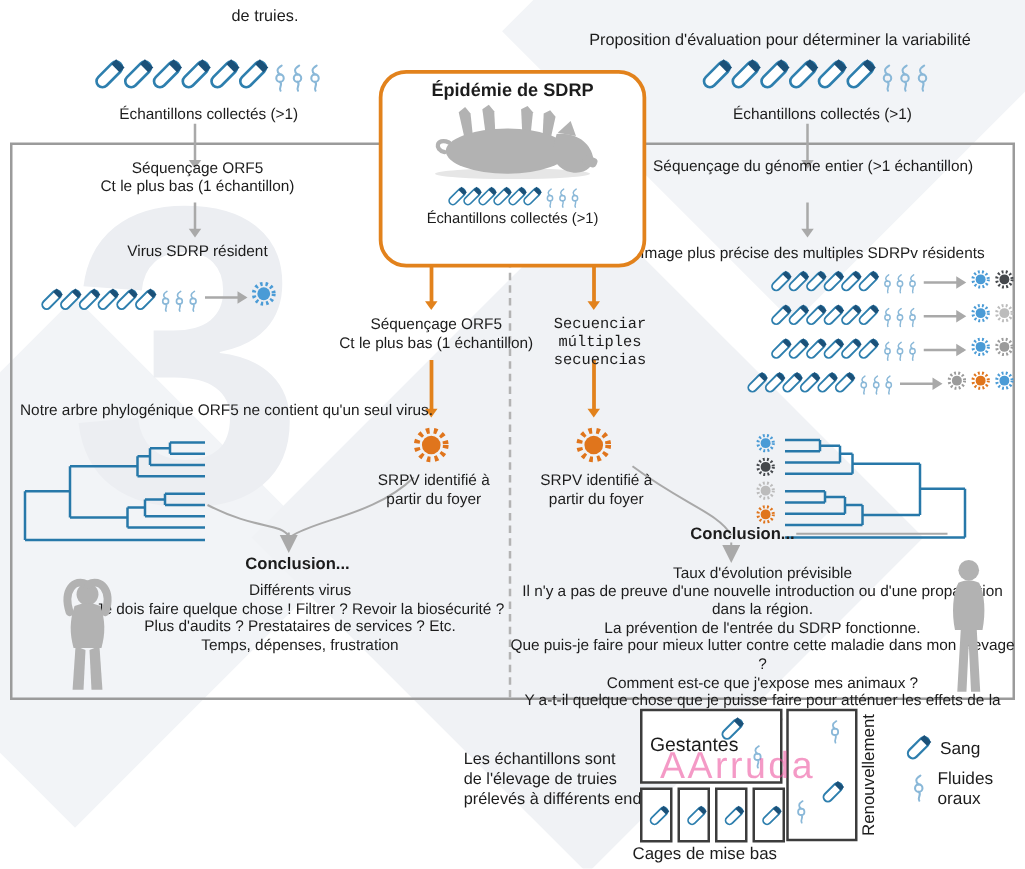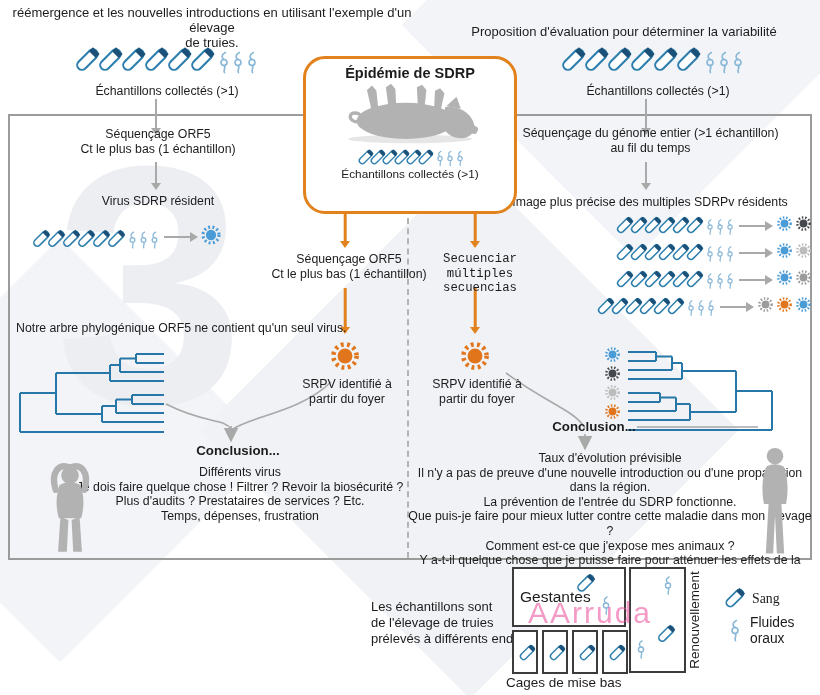--- a/index.html
+++ b/index.html
@@ -84,21 +84,20 @@
       </symbol>
     </defs>
   </svg>
 
   <div class="wm-shape" style="left:470px;top:-140px;width:330px;height:330px;"></div>
   <div class="wm-shape" style="left:-90px;top:300px;width:300px;height:300px;"></div>
   <div class="wm-shape" style="left:280px;top:240px;width:380px;height:380px;background:#f0f2f5;"></div>
   <div class="wm-three" style="left:55px;top:90px;font-size:340px;">3</div>
 
   <div class="abs txt center" id="t-left" style="left:12px;top:5px;width:400px;font-size:13px;line-height:15px;">
-      <div>réémergence et les nouvelles introductions en utilisant l'exemple d'un élevage</div>
       <div>de truies.</div>
     </div>
   <div class="abs txt center" id="t-right" style="left:438px;top:24px;width:372px;font-size:13px;line-height:15px;">
       <div>Proposition d'évaluation pour déterminer la variabilité</div>
     </div>
 
   <div class="abs" id="frame"></div>
   <div class="abs" id="divider"></div>
 
   <svg class="abs" style="left:0;top:0;z-index:1;pointer-events:none" width="820" height="695" viewBox="0 0 820 695">
@@ -288,21 +287,20 @@
         </svg>
       </span>
     <span class="harrow"></span>
     <span class="v-md" style="align-self:center;"><svg class="virus-icon" viewBox="0 0 24 24" style="color:#4a9bd6">
           <use href="#sym-virus"></use>
         </svg></span>
   </div>
 
   <div class="abs txt center" style="left:508px;top:126px;width:285px;z-index:2;">
     <div>Séquençage du génome entier (&gt;1 échantillon)</div>
-    <div>au fil du temps</div>
   </div>
   <div class="abs txt center" style="left:500px;top:195px;width:300px;z-index:2;">Image plus précise des multiples SDRPv résidents</div>
 
   <div class="abs" id="result-rows">
     <div class="rrow">
       <span class="irow sz-sm">
           <svg class="tube-icon" viewBox="0 0 24 24">
             <use href="#sym-tube"></use>
           </svg>
           <svg class="tube-icon" viewBox="0 0 24 24">
@@ -587,21 +585,21 @@
         <use href="#sym-fluid"></use>
       </svg>
   </div>
   <div class="vwrap" style="left:687px;top:566px;width:20px;height:108px;">
     <div class="vtext">Renouvellement</div>
   </div>
 
   <svg class="abs tube-icon" style="left:722px;top:586px;width:25px;height:25px;z-index:2;" viewBox="0 0 24 24">
       <use href="#sym-tube"></use>
     </svg>
-  <div class="abs" style="left:752px;top:591px;font-size:13.8px;z-index:2;font-family:Liberation Serif, serif;">Sang</div>
+  <div class="abs" style="left:752px;top:591px;font-size:13.8px;z-index:2;">Sang</div>
   <svg class="abs fluid-icon" style="left:728px;top:616px;width:14px;height:29px;z-index:2;" viewBox="0 0 16 26">
       <use href="#sym-fluid"></use>
     </svg>
   <div class="abs" style="left:750px;top:615px;font-size:13.8px;line-height:16px;z-index:2;">
     <div>Fluides</div>
     <div>oraux</div>
   </div>
 
   <div class="wm-text" style="left:528px;top:596px;">AArruda</div>
 

